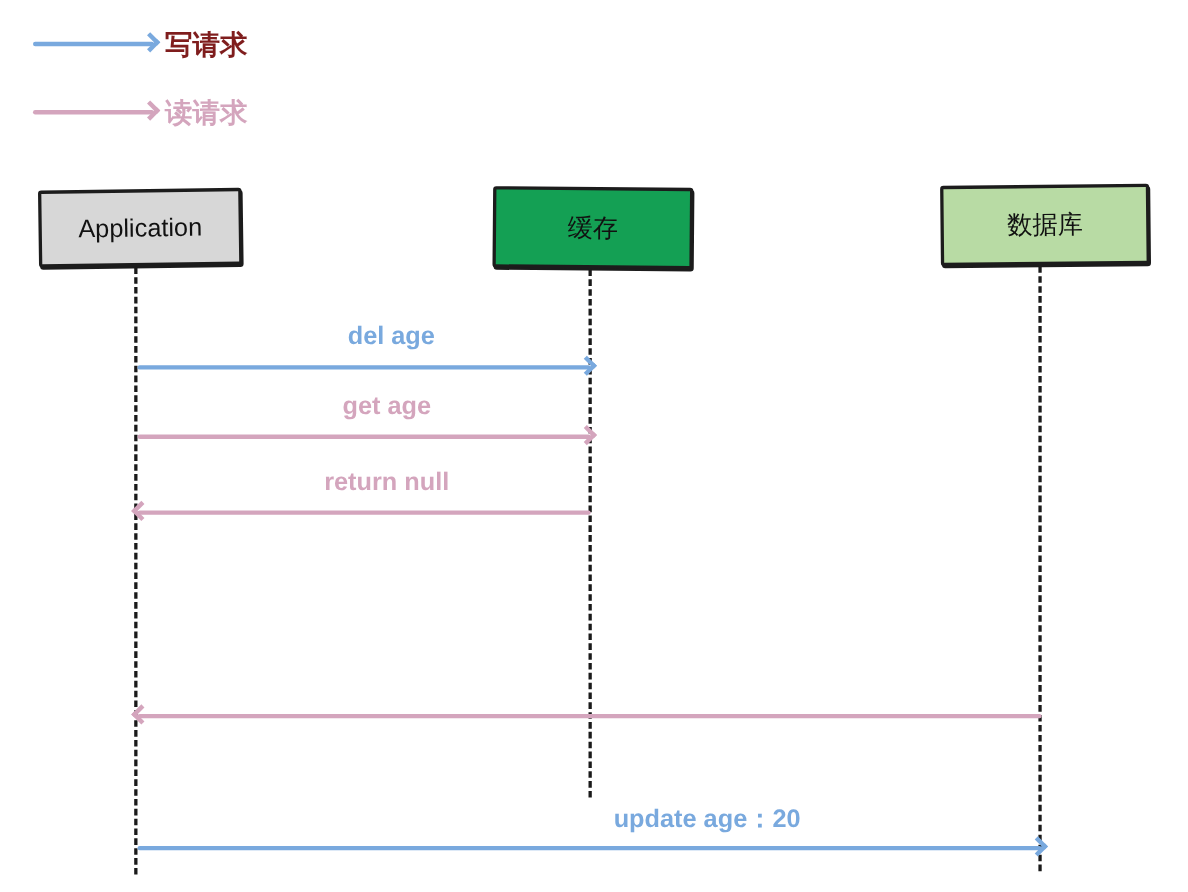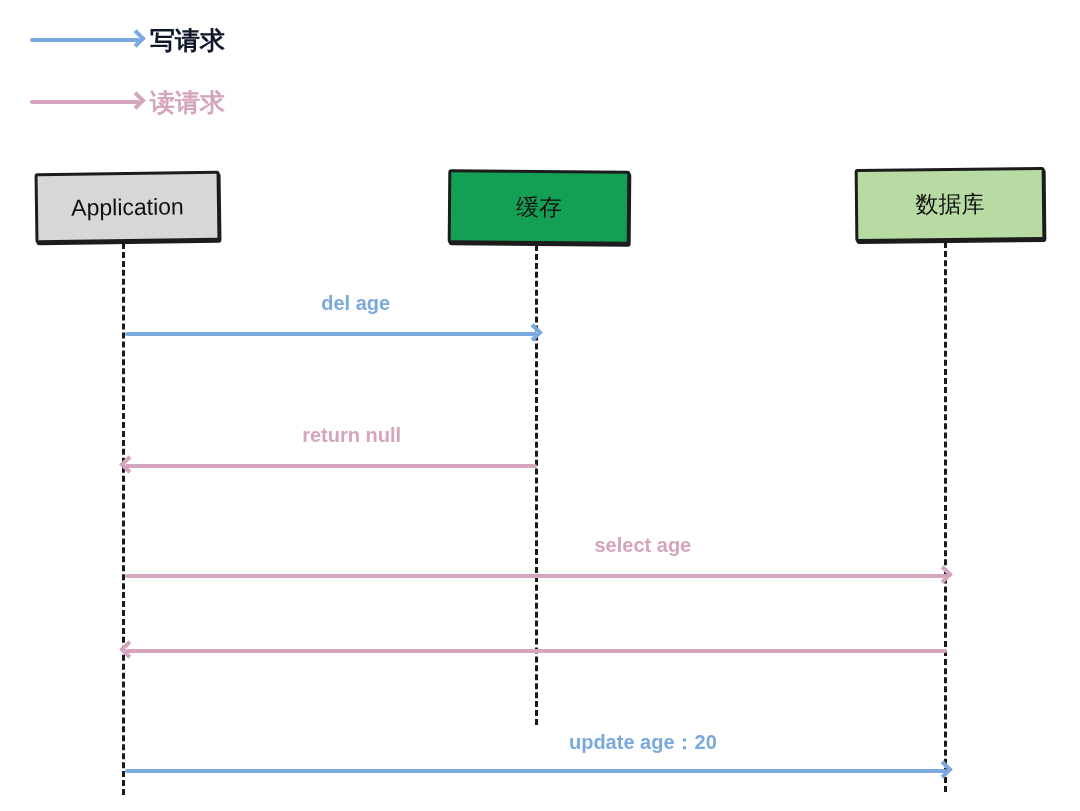--- a/index.html
+++ b/index.html
@@ -43,21 +43,21 @@
 
   
   .legend-row { position:absolute; left:30px; }
   .legend-arrow { position:absolute; left:0; top:14px; width:110px; }
   .legend-label {
     position:absolute; left:120px; top:0;
     font-size:25px; font-weight:bold; white-space:nowrap;
   }
   #legend-write { top:24px; width:260px; height:34px; }
   #legend-read  { top:86px;  width:260px; height:34px; }
-  #legend-write .legend-label { color:#0f172a; }
+  #legend-write .legend-label { color:#7f1d1d; }
   #legend-read  .legend-label { color:var(--read-arrow-color,#d4a5bd); }
 
   
   .actor {
     position:absolute;
     box-sizing:border-box;
     border:3.5px solid #1c1c1c;
     border-radius:3px;
     display:flex; align-items:center; justify-content:center;
     font-size:23px; color:#111111;
@@ -88,21 +88,21 @@
   #lifeline-application { left:122px; top:243px; height:552px; }
   #lifeline-cache       { left:535px; top:245px; height:480px; }
   #lifeline-database    { left:944px; top:242px; height:550px; }
 
   
   .message { position:absolute; height:44px; }
   .message .arrow { left:0; right:0; bottom:2px; }
   .message .msg-label {
     position:absolute; top:-2px;
     transform:translateX(-50%);
-    font-size:20px; font-weight:bold;
+    font-size:23px; font-weight:bold;
     white-space:nowrap;
   }
   .m1 { left:125px; top:294px; width:412px; }
   .m1 .msg-label { left:56%; }
   .m2 { left:125px; top:357px; width:412px; }
   .m2 .msg-label { left:55%; }
   .m3 { left:125px; top:426px; width:412px; }
   .m3 .msg-label { left:55%; }
   .m4 { left:125px; top:536px; width:822px; }
   .m4 .msg-label { left:63%; }
@@ -139,30 +139,30 @@
 
   <div id="lifeline-application" class="lifeline"></div>
   <div id="lifeline-cache" class="lifeline"></div>
   <div id="lifeline-database" class="lifeline"></div>
 
   <div class="message m1">
     <div class="msg-label write-color">del age</div>
     <div class="arrow dir-right write-color"></div>
   </div>
 
+  <div class="message m2">
+    <div class="msg-label read-color">get age</div>
+    <div class="arrow dir-right read-color"></div>
+  </div>
 
   <div class="message m3">
     <div class="msg-label read-color">return null</div>
     <div class="arrow dir-left read-color"></div>
   </div>
 
-  <div class="message m4">
-    <div class="msg-label read-color">select age</div>
-    <div class="arrow dir-right read-color"></div>
-  </div>
 
   <div class="message m5">
     <div class="arrow dir-left read-color"></div>
   </div>
 
 
   <div class="message m7">
     <div class="msg-label write-color">update age：20</div>
     <div class="arrow dir-right write-color"></div>
   </div>

